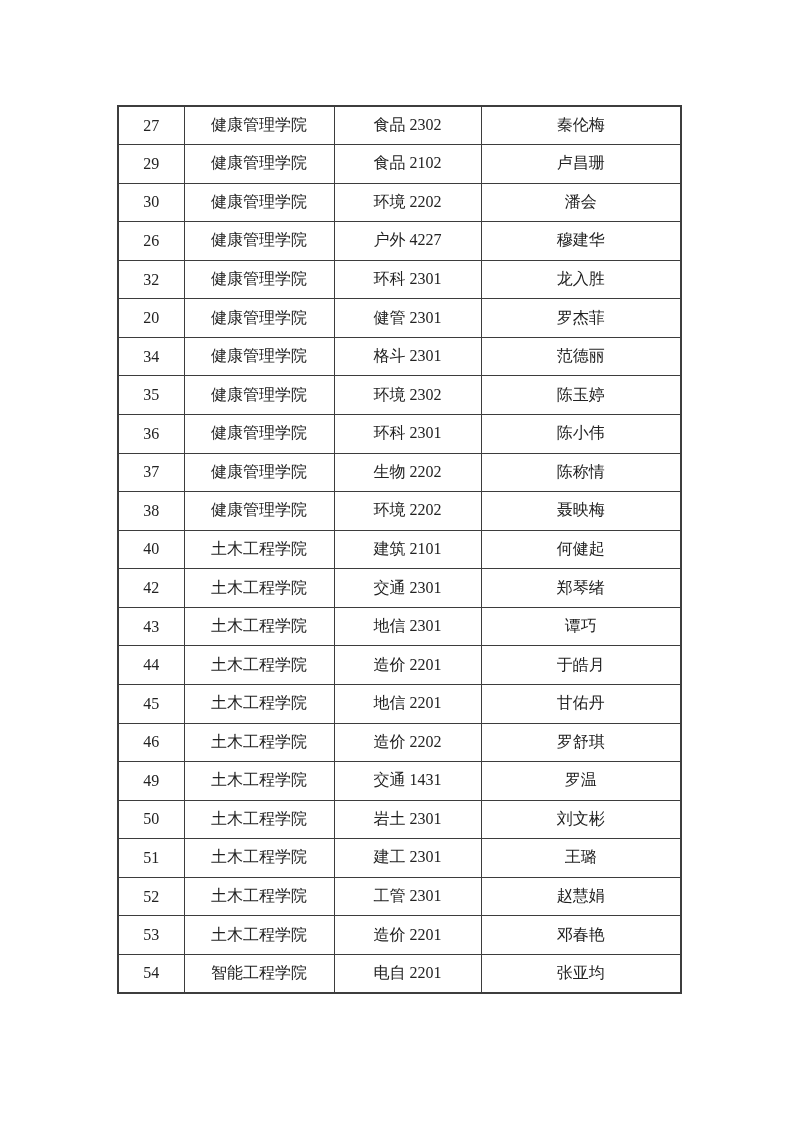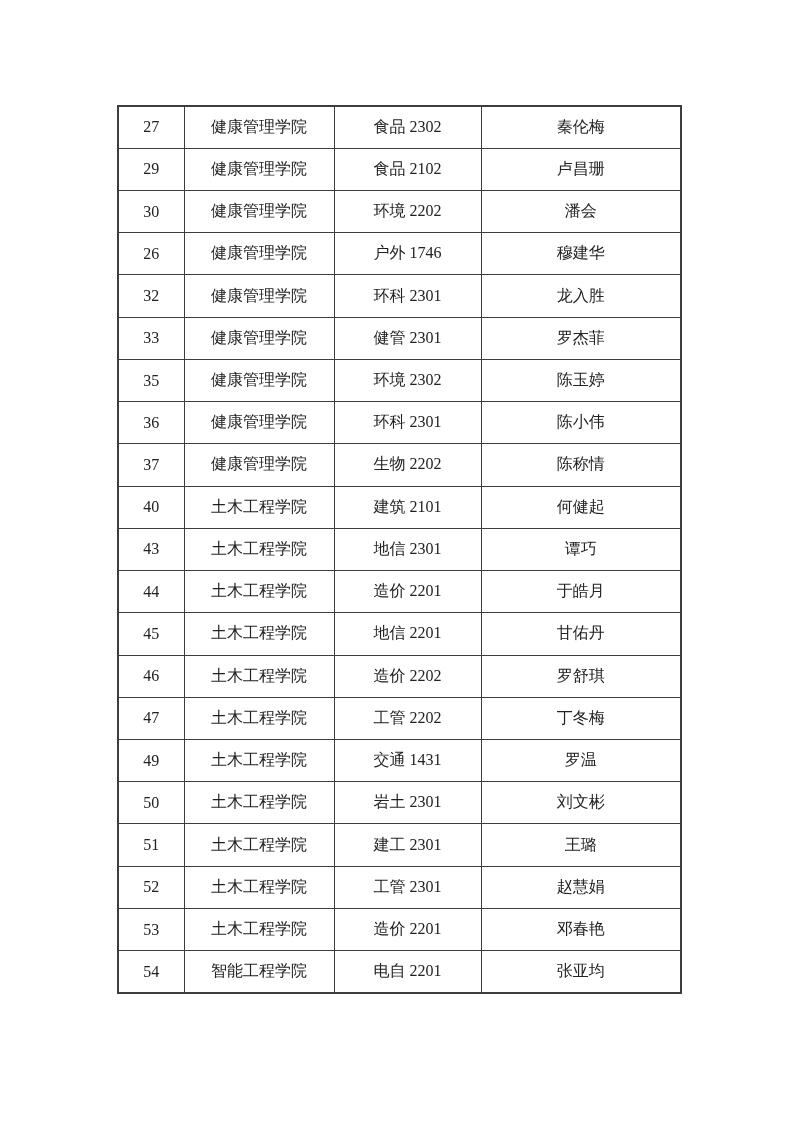--- a/index.html
+++ b/index.html
@@ -71,60 +71,78 @@
   </tr>
         <tr>
     <td>30</td>
     <td>健康管理学院</td>
     <td>环境 2202</td>
     <td>潘会</td>
   </tr>
         <tr>
     <td>26</td>
     <td>健康管理学院</td>
-    <td>户外 1746</td>
+    <td>户外 4227</td>
     <td>穆建华</td>
   </tr>
         <tr>
     <td>32</td>
     <td>健康管理学院</td>
     <td>环科 2301</td>
     <td>龙入胜</td>
   </tr>
         <tr>
-    <td>33</td>
+    <td>20</td>
     <td>健康管理学院</td>
     <td>健管 2301</td>
     <td>罗杰菲</td>
   </tr>
         <tr>
+    <td>34</td>
+    <td>健康管理学院</td>
+    <td>格斗 2301</td>
+    <td>范德丽</td>
+  </tr>
+        <tr>
     <td>35</td>
     <td>健康管理学院</td>
     <td>环境 2302</td>
     <td>陈玉婷</td>
   </tr>
         <tr>
     <td>36</td>
     <td>健康管理学院</td>
     <td>环科 2301</td>
     <td>陈小伟</td>
   </tr>
         <tr>
     <td>37</td>
     <td>健康管理学院</td>
     <td>生物 2202</td>
     <td>陈称情</td>
   </tr>
         <tr>
+    <td>38</td>
+    <td>健康管理学院</td>
+    <td>环境 2202</td>
+    <td>聂映梅</td>
+  </tr>
+        <tr>
     <td>40</td>
     <td>土木工程学院</td>
     <td>建筑 2101</td>
     <td>何健起</td>
   </tr>
         <tr>
+    <td>42</td>
+    <td>土木工程学院</td>
+    <td>交通 2301</td>
+    <td>郑琴绪</td>
+  </tr>
+        <tr>
     <td>43</td>
     <td>土木工程学院</td>
     <td>地信 2301</td>
     <td>谭巧</td>
   </tr>
         <tr>
     <td>44</td>
     <td>土木工程学院</td>
     <td>造价 2201</td>
     <td>于皓月</td>
@@ -133,26 +151,20 @@
     <td>45</td>
     <td>土木工程学院</td>
     <td>地信 2201</td>
     <td>甘佑丹</td>
   </tr>
         <tr>
     <td>46</td>
     <td>土木工程学院</td>
     <td>造价 2202</td>
     <td>罗舒琪</td>
-  </tr>
-        <tr>
-    <td>47</td>
-    <td>土木工程学院</td>
-    <td>工管 2202</td>
-    <td>丁冬梅</td>
   </tr>
         <tr>
     <td>49</td>
     <td>土木工程学院</td>
     <td>交通 1431</td>
     <td>罗温</td>
   </tr>
         <tr>
     <td>50</td>
     <td>土木工程学院</td>

